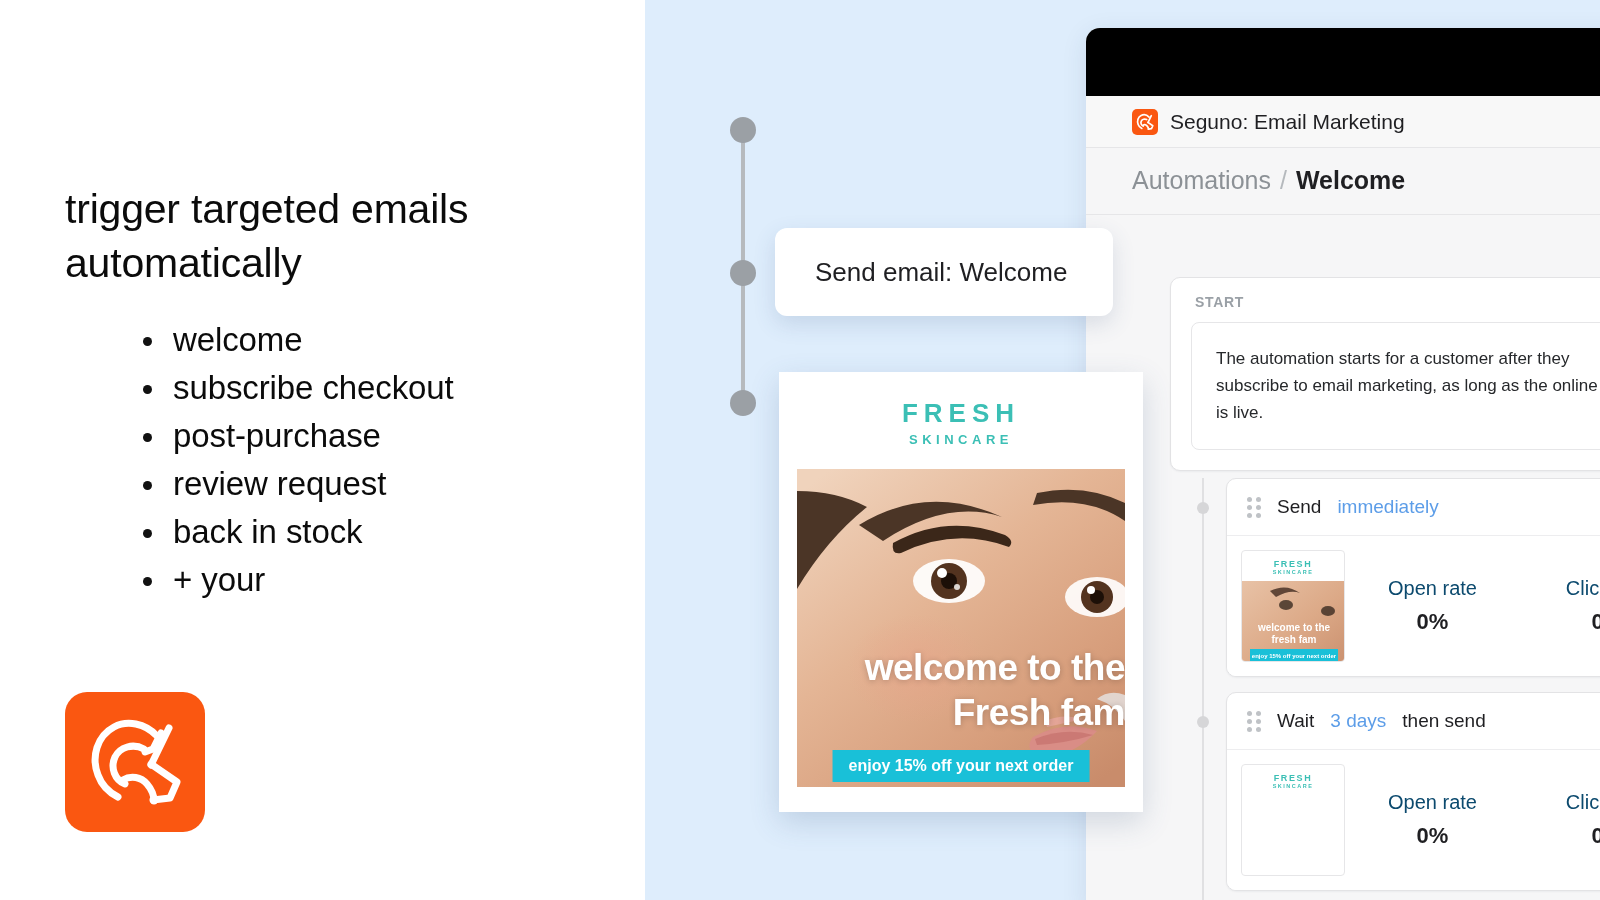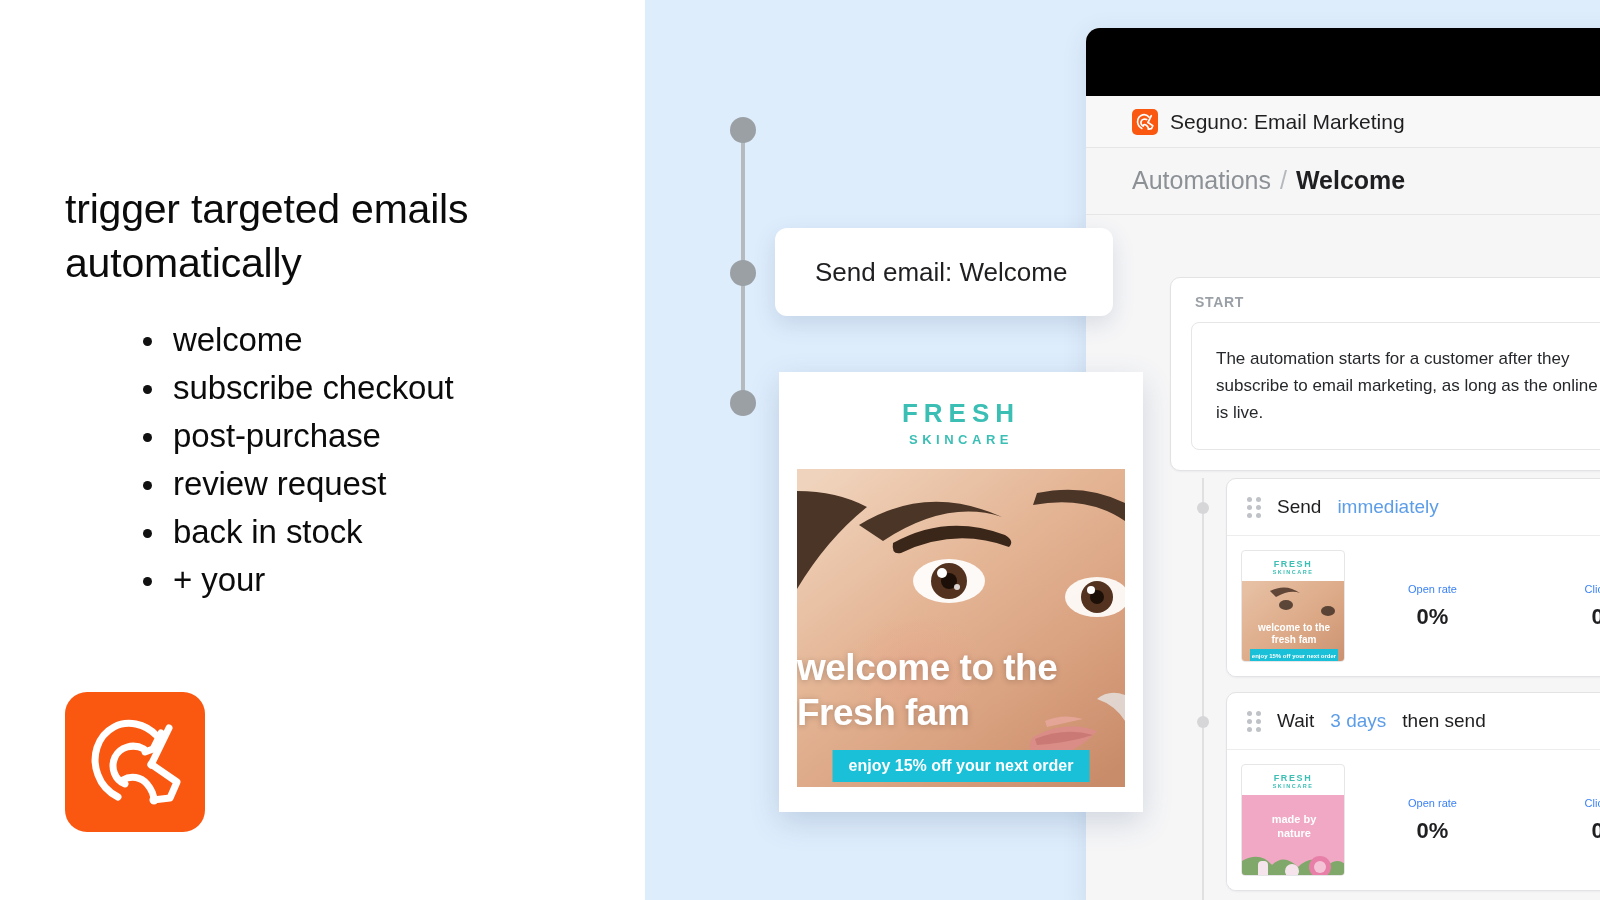--- a/index.html
+++ b/index.html
@@ -129,21 +129,21 @@
   }
   .thumb-logo {
     text-align:center; padding-top:8px;
     font-size:9px; font-weight:700; letter-spacing:1.6px; color:#3BBFB5;
     line-height:1.15;
   }
   .thumb-logo .sub { font-size:5.5px; letter-spacing:1.5px; display:block; }
   .thumb-art { position:absolute; left:0; right:0; top:30px; bottom:0; overflow:hidden; }
   .metrics { display:flex; flex:1; align-items:center; }
   .metric { flex:1; text-align:center; }
-  .metric-label { font-size:11px; color:#3b82f6; white-space:nowrap; }
+  .metric-label { font-size:20px; color:#0c4a6e; white-space:nowrap; }
   .metric-value { font-size:22px; font-weight:700; color:#1f1f22; margin-top:9px; }
 
   
   #flow-rail {
     position:absolute; left:96px; top:130px; width:4px; height:275px;
     background:#B6BABE; border-radius:2px;
   }
   .flow-dot {
     position:absolute; left:85px; width:26px; height:26px; border-radius:50%;
     background:#9BA0A5;
@@ -173,21 +173,21 @@
   }
   #email-logo .sub {
     display:block; font-size:13px; letter-spacing:4.5px; margin-top:7px; font-weight:700;
   }
   #email-hero {
     position:absolute; left:18px; right:18px; top:97px; bottom:25px;
     overflow:hidden; background:#E3B79C;
   }
   #hero-face { position:absolute; inset:0; }
   #email-headline {
-    position:absolute; left:0; right:0; top:176px; text-align:left;
+    position:absolute; left:0; right:0; top:176px; text-align:right;
     color:#FFFFFF; font-size:37px; font-weight:700; line-height:1.22;
     text-shadow:0 1px 6px rgba(0,0,0,.22); letter-spacing:-0.5px;
   }
   #email-cta {
     position:absolute; left:50%; transform:translateX(-50%); top:281px;
     background:#19C0D8; color:#FFFFFF; font-size:16px; font-weight:700;
     padding:7px 16px; white-space:nowrap;
   }
 </style>
 </head>
@@ -326,32 +326,20 @@
           </span>
           <span>Wait</span>
           <span class="step-link">3 days</span>
           <span>then send</span>
         </div>
         <div class="step-body">
           <div class="thumb">
             <div class="thumb-logo">
               <span>FRESH</span>
               <span class="sub">SKINCARE</span>
-            </div>
-            <div class="thumb-art">
-              <svg width="104" height="86" viewBox="0 0 104 86" preserveAspectRatio="none" aria-hidden="true">
-                <rect width="104" height="86" fill="#F0A8C4"></rect>
-                <text x="52" y="28" font-family="Liberation Sans, sans-serif" font-size="11" font-weight="700" fill="#ffffff" text-anchor="middle">made by</text>
-                <text x="52" y="42" font-family="Liberation Sans, sans-serif" font-size="11" font-weight="700" fill="#ffffff" text-anchor="middle">nature</text>
-                <path d="M0 86 L0 66 Q18 56 30 70 Q42 58 56 72 Q70 58 86 70 Q96 62 104 70 L104 86 Z" fill="#7FA86A"></path>
-                <circle cx="78" cy="72" r="11" fill="#E77FA8"></circle>
-                <circle cx="78" cy="72" r="6" fill="#F5C3D6"></circle>
-                <rect x="16" y="66" width="10" height="20" rx="4" fill="#F6E4EC"></rect>
-                <circle cx="50" cy="76" r="7" fill="#F6E4EC"></circle>
-              </svg>
             </div>
           </div>
           <div class="metrics">
             <div class="metric">
               <div class="metric-label">Open rate</div>
               <div class="metric-value">0%</div>
             </div>
             <div class="metric">
               <div class="metric-label">Click rate</div>
               <div class="metric-value">0%</div>

